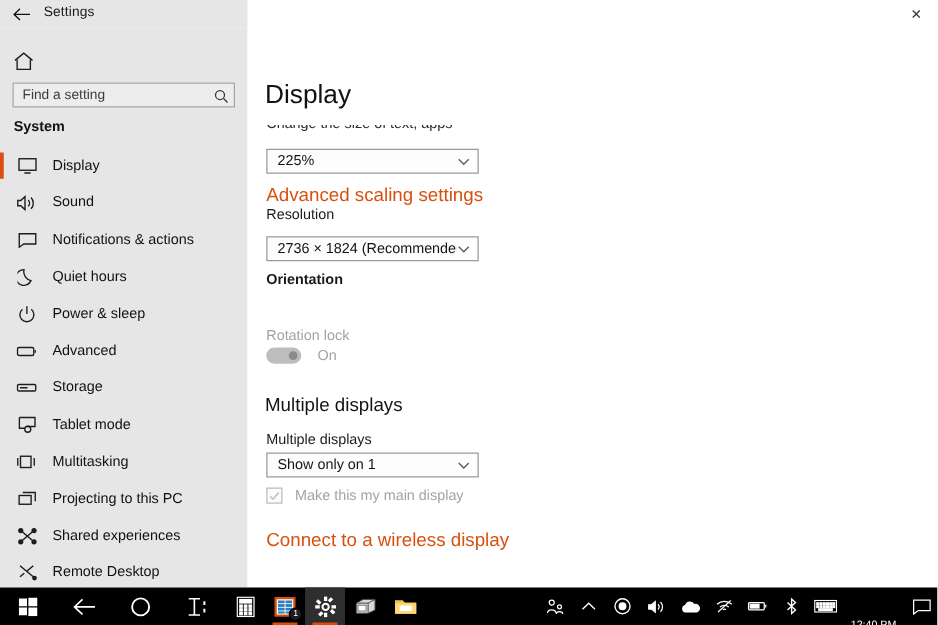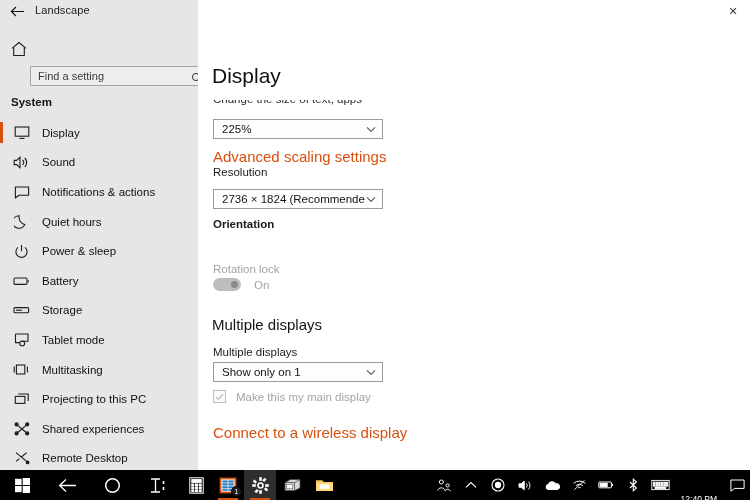--- a/index.html
+++ b/index.html
@@ -69,21 +69,21 @@
   }
   .home-icon {
     position: absolute;
     left: 9px; top: 17px;
     width: 20px; height: 20px;
     color: #1b1b1b;
   }
   .search-wrap {
     position: absolute;
     left: 10px; top: 44px;
-    width: 178px; height: 20px; margin-left: 20px;
+    width: 178px; height: 20px;
   }
   .search-input {
     width: 178px; height: 20px;
     border: 1px solid #a6a6a6;
     background: #ededed;
     font-family: "Liberation Sans", sans-serif;
     font-size: 11px;
     color: #2b2b2b;
     padding: 0 22px 0 7px;
     outline: none;
@@ -321,21 +321,21 @@
 
   <div class="settings-window">
 
     <div class="titlebar">
       <div class="titlebar-white"></div>
       <div class="back-btn">
         <svg width="15" height="13" viewBox="0 0 15 13" fill="none" stroke="currentColor" stroke-width="1.1">
           <path d="M14 6.5 H1.5 M6 2 L1.3 6.5 L6 11"></path>
         </svg>
       </div>
-      <div class="title-text">Landscape</div>
+      <div class="title-text">Settings</div>
       <div class="close-btn">✕</div>
     </div>
 
     <div class="sidebar">
 
       <div class="home-icon">
         <svg width="20" height="20" viewBox="0 0 20 20" fill="none" stroke="currentColor" stroke-width="1.1">
           <path d="M3 9.3 L10 3.5 L17 9.3"></path>
           <path d="M4.7 8.6 V16.5 H15.3 V8.6"></path>
         </svg>
@@ -410,21 +410,21 @@
         </div>
 
         <div class="nav-item">
           <div class="accent"></div>
           <div class="nav-ico">
             <svg width="17" height="12" viewBox="0 0 17 12" fill="none" stroke="currentColor" stroke-width="1.1">
               <rect x="1" y="3" width="13" height="6.4" rx="1.2"></rect>
               <path d="M15.2 5.2 V7.2"></path>
             </svg>
           </div>
-          <div class="nav-label">Battery</div>
+          <div class="nav-label">Advanced</div>
         </div>
 
         <div class="nav-item">
           <div class="accent"></div>
           <div class="nav-ico">
             <svg width="17" height="12" viewBox="0 0 17 12" fill="none" stroke="currentColor" stroke-width="1.1">
               <rect x="1" y="3.6" width="14.6" height="5.2" rx="1"></rect>
               <path d="M3 6.2 H9"></path>
             </svg>
           </div>

